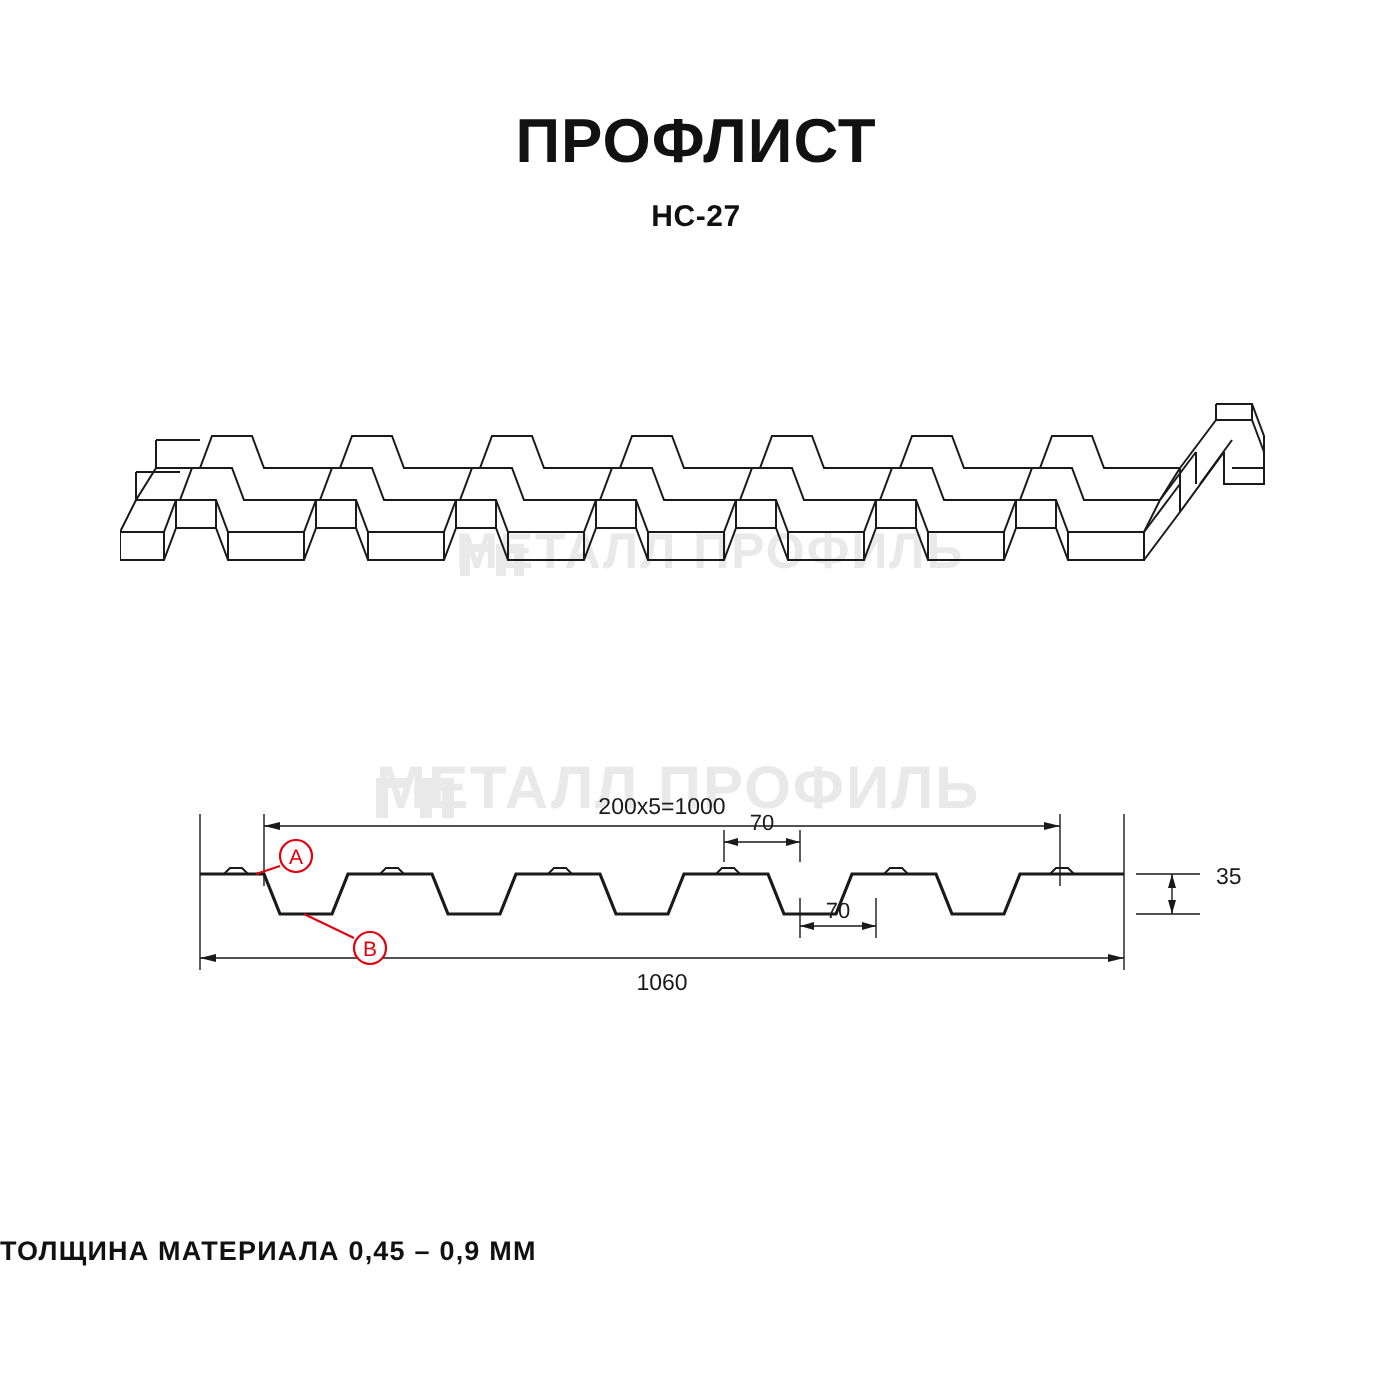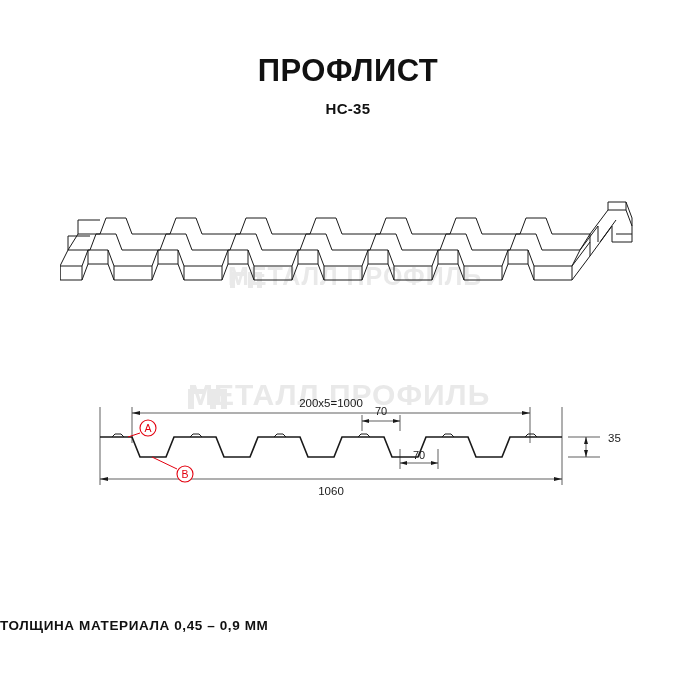--- a/index.html
+++ b/index.html
@@ -104,21 +104,21 @@
     <path d="M2 22 L2 6 L16 6 L16 10 L7 10 L7 22 Z" fill="#e9e9e9"></path>
     <path d="M20 22 L20 6 L34 6 L34 22 L29 22 L29 10 L25 10 L25 22 Z" fill="#e9e9e9"></path>
   </svg>
   <svg class="wm-logo" style="top:382px; left:186px;" width="58" height="34" viewBox="0 0 58 34">
     <path d="M2 27 L2 7 L19 7 L19 12 L8 12 L8 27 Z" fill="#e9e9e9"></path>
     <path d="M24 27 L24 7 L41 7 L41 27 L35 27 L35 12 L30 12 L30 27 Z" fill="#e9e9e9"></path>
   </svg>
 
   <div class="title-block">
     <div class="product-title">ПРОФЛИСТ</div>
-    <div class="product-subtitle">НС-35</div>
+    <div class="product-subtitle">НС-27</div>
   </div>
 
   <svg class="iso-drawing" width="580" height="160" viewBox="0 0 580 160">
     <g fill="none" stroke="#1a1a1a" stroke-width="1" stroke-linejoin="miter" stroke-linecap="butt">
 
       <path d="M18 54 L40 54 L46 38 L66 38 L72 54 L110 54 L116 38 L136 38 L142 54 L180 54 L186 38 L206 38 L212 54 L250 54 L256 38 L276 38 L282 54 L320 54 L326 38 L346 38 L352 54 L390 54 L396 38 L416 38 L422 54 L460 54 L466 38 L486 38 L492 54 L530 54"></path>
 
       <path d="M8 70 L30 70 L36 54 L56 54 L62 70 L100 70 L106 54 L126 54 L132 70 L170 70 L176 54 L196 54 L202 70 L240 70 L246 54 L266 54 L272 70 L310 70 L316 54 L336 54 L342 70 L380 70 L386 54 L406 54 L412 70 L450 70 L456 54 L476 54 L482 70 L520 70"></path>
 
       <path d="M18 54 L8 70"></path>

